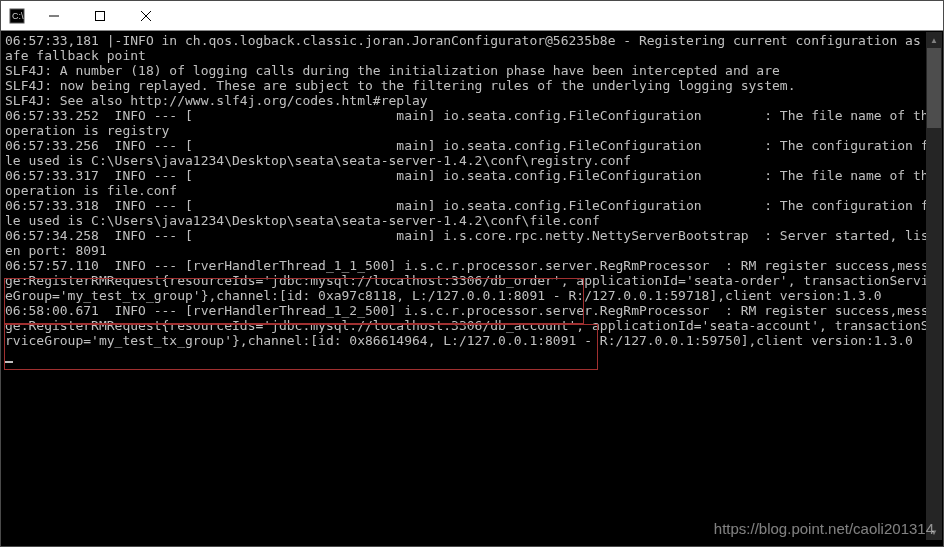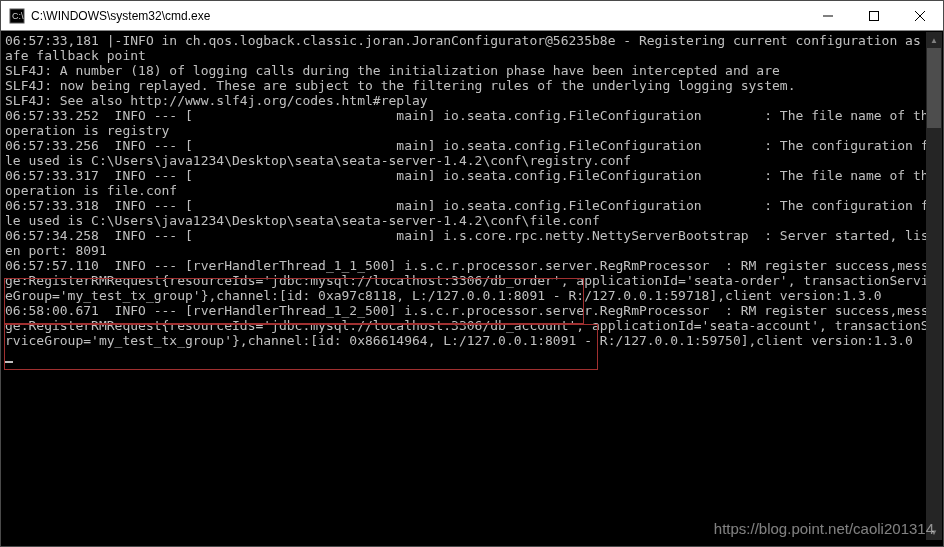--- a/index.html
+++ b/index.html
@@ -25,21 +25,20 @@
 <body>
 
 <div class="window">
   <div class="titlebar">
     <span class="titlebar-icon">
       <svg viewBox="0 0 16 16">
           <rect x="1" y="1" width="14" height="14" fill="#000" stroke="#555"></rect>
           <text x="3" y="11" font-size="9" fill="#ccc">C:\</text>
         </svg>
     </span>
-    <span class="titlebar-text">C:\WINDOWS\system32\cmd.exe</span>
     <div class="titlebar-controls">
       <div class="titlebar-btn">
         <svg viewBox="0 0 10 10">
             <line x1="0" y1="5" x2="10" y2="5" stroke="#000" stroke-width="1"></line>
           </svg>
       </div>
       <div class="titlebar-btn">
         <svg viewBox="0 0 10 10">
             <rect x="0.5" y="0.5" width="9" height="9" fill="none" stroke="#000" stroke-width="1"></rect>
           </svg>

